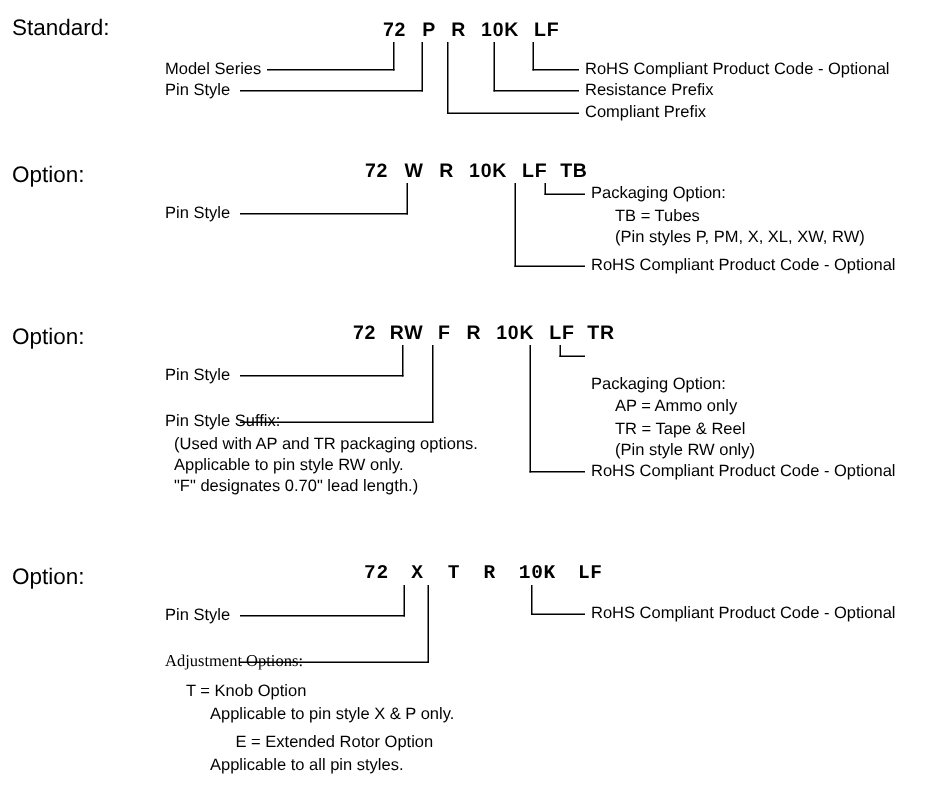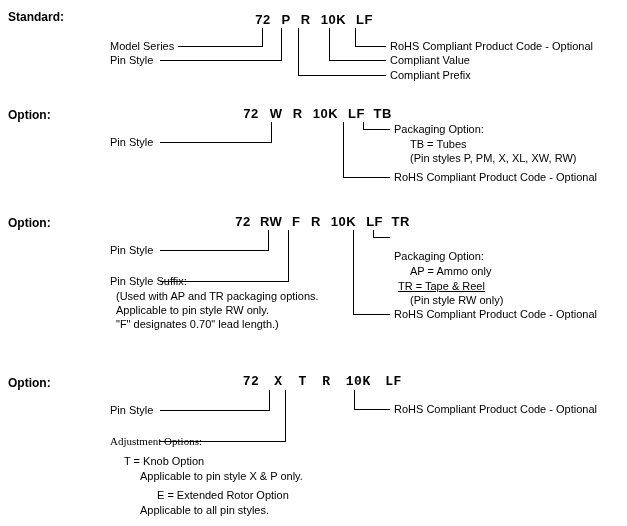--- a/index.html
+++ b/index.html
@@ -16,22 +16,22 @@
     position: relative;
     overflow: hidden;
   }
   .sheet {
     position: relative;
     width: 627px;
     height: 526px;
   }
   .abs { position: absolute; }
   .section-label {
-    font-weight: bold;
-    font-size: 12px;
+    font-weight: normal;
+    font-size: 15px;
     white-space: nowrap;
   }
   .code {
     font-weight: bold;
     font-size: 13px;
     white-space: nowrap;
     letter-spacing: 0.5px;
   }
   .code-part {
     display: inline-block;
@@ -83,21 +83,21 @@
   <div class="vline abs" style="left:329px; top:28px; height:33px;"></div>
   <div class="hline abs" style="left:329px; top:60px; width:57px;"></div>
 
   <div class="vline abs" style="left:355px; top:28px; height:19px;"></div>
   <div class="hline abs" style="left:355px; top:46px; width:31px;"></div>
 
   <div class="abs note" style="left:110px; top:40px;text-align:center;">Model Series</div>
   <div class="abs note" style="left:110px; top:54px;">Pin Style</div>
 
   <div class="abs note" style="left:390px; top:40px;">RoHS Compliant Product Code - Optional</div>
-  <div class="abs note" style="left:390px; top:54px;">Compliant Value</div>
+  <div class="abs note" style="left:390px; top:54px;">Resistance Prefix</div>
   <div class="abs note" style="left:390px; top:69px;">Compliant Prefix</div>
 
   <div class="abs section-label" style="left:8px; top:108px;">Option:</div>
 
   <div class="abs code" style="left:240px; top:106px;">
     <span class="code-part" style="width:22px">72</span>
     <span class="code-part" style="width:20px">W</span>
     <span class="code-part" style="width:15px">R</span>
     <span class="code-part" style="width:32px">10K</span>
     <span class="code-part" style="width:22px">LF</span>
@@ -145,21 +145,21 @@
   <div class="hline abs" style="left:353px; top:314px; width:37px;"></div>
 
   <div class="abs note" style="left:110px; top:244px;">Pin Style</div>
   <div class="abs note" style="left:110px; top:275px;">Pin Style Suffix:</div>
   <div class="abs note-ind" style="left:116px; top:290px;">(Used with AP and TR packaging options.</div>
   <div class="abs note-ind" style="left:116px; top:304px;">Applicable to pin style RW only.</div>
   <div class="abs note-ind" style="left:116px; top:318px;">"F" designates 0.70" lead length.)</div>
 
   <div class="abs note" style="left:394px; top:250px;">Packaging Option:</div>
   <div class="abs note" style="left:410px; top:265px;">AP = Ammo only</div>
-  <div class="abs note" style="left:398px; top:280px;text-decoration:underline;">TR = Tape &amp; Reel</div>
+  <div class="abs note" style="left:410px; top:280px;">TR = Tape &amp; Reel</div>
   <div class="abs note" style="left:410px; top:294px;">(Pin style RW only)</div>
   <div class="abs note" style="left:394px; top:308px;">RoHS Compliant Product Code - Optional</div>
 
   <div class="abs section-label" style="left:8px; top:376px;">Option:</div>
 
   <div class="abs code" style="left:240px; top:374px;font-family:Liberation Mono, monospace;">
     <span class="code-part" style="width:22px">72</span>
     <span class="code-part" style="width:16px">X</span>
     <span class="code-part" style="width:16px">T</span>
     <span class="code-part" style="width:15px">R</span>

